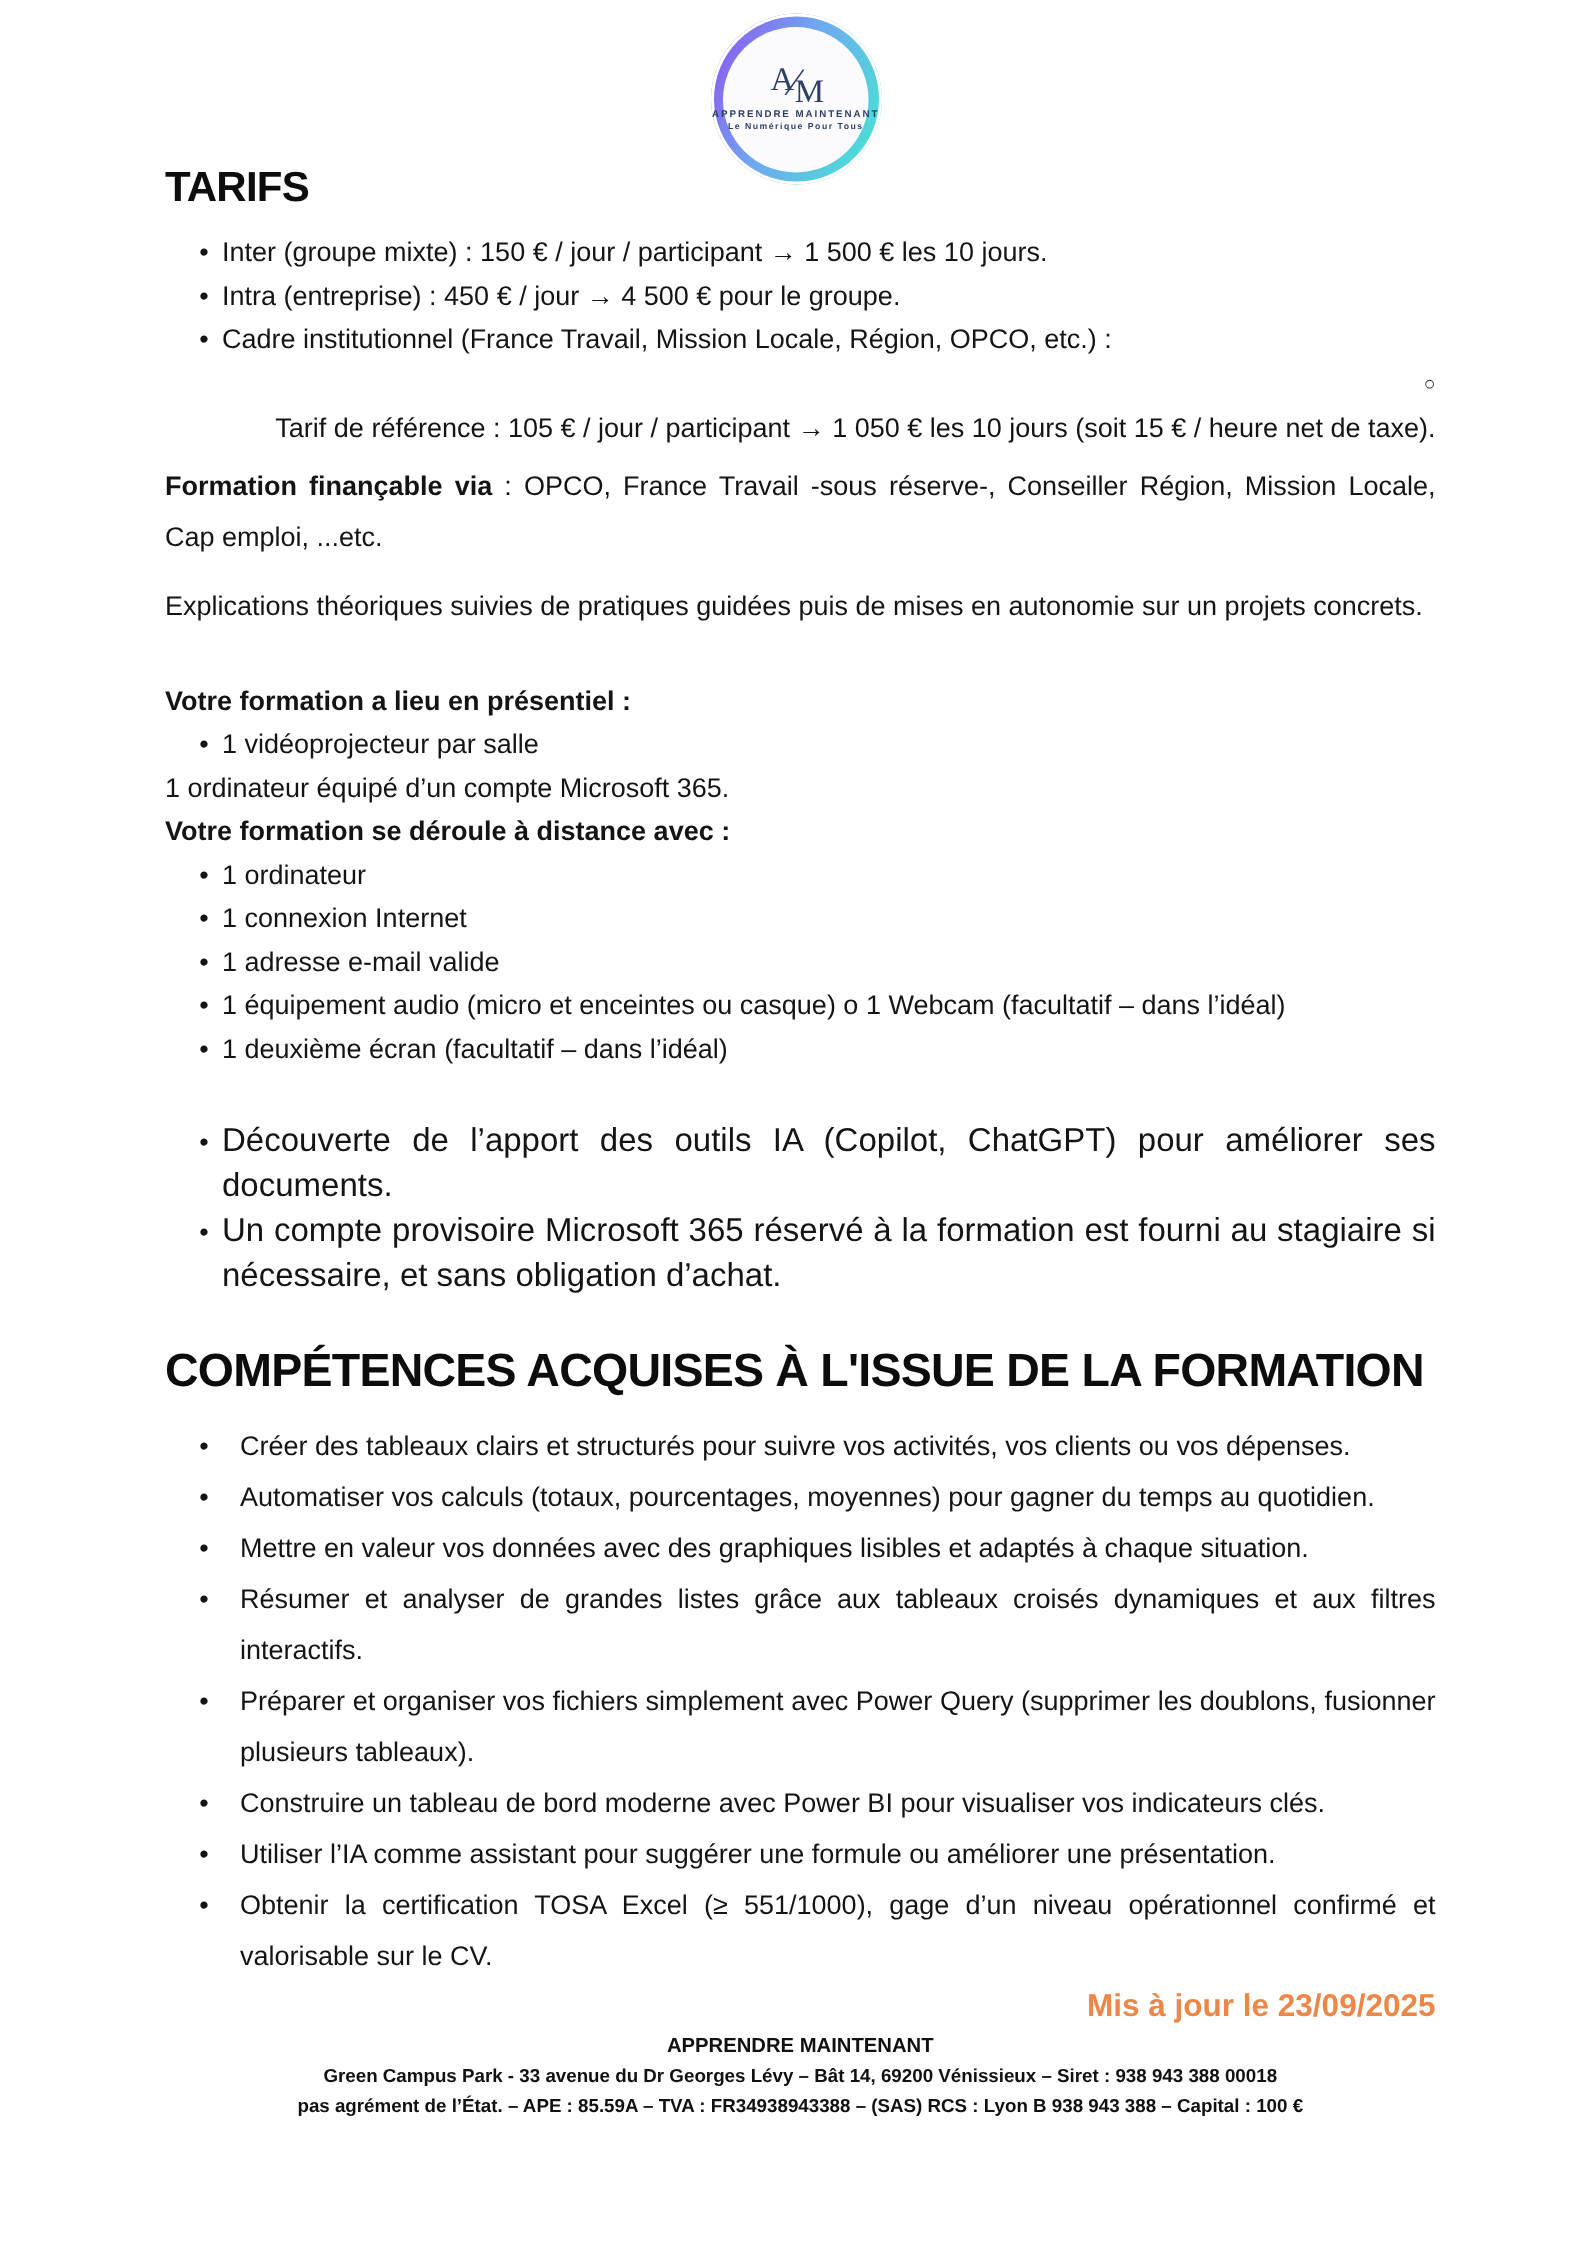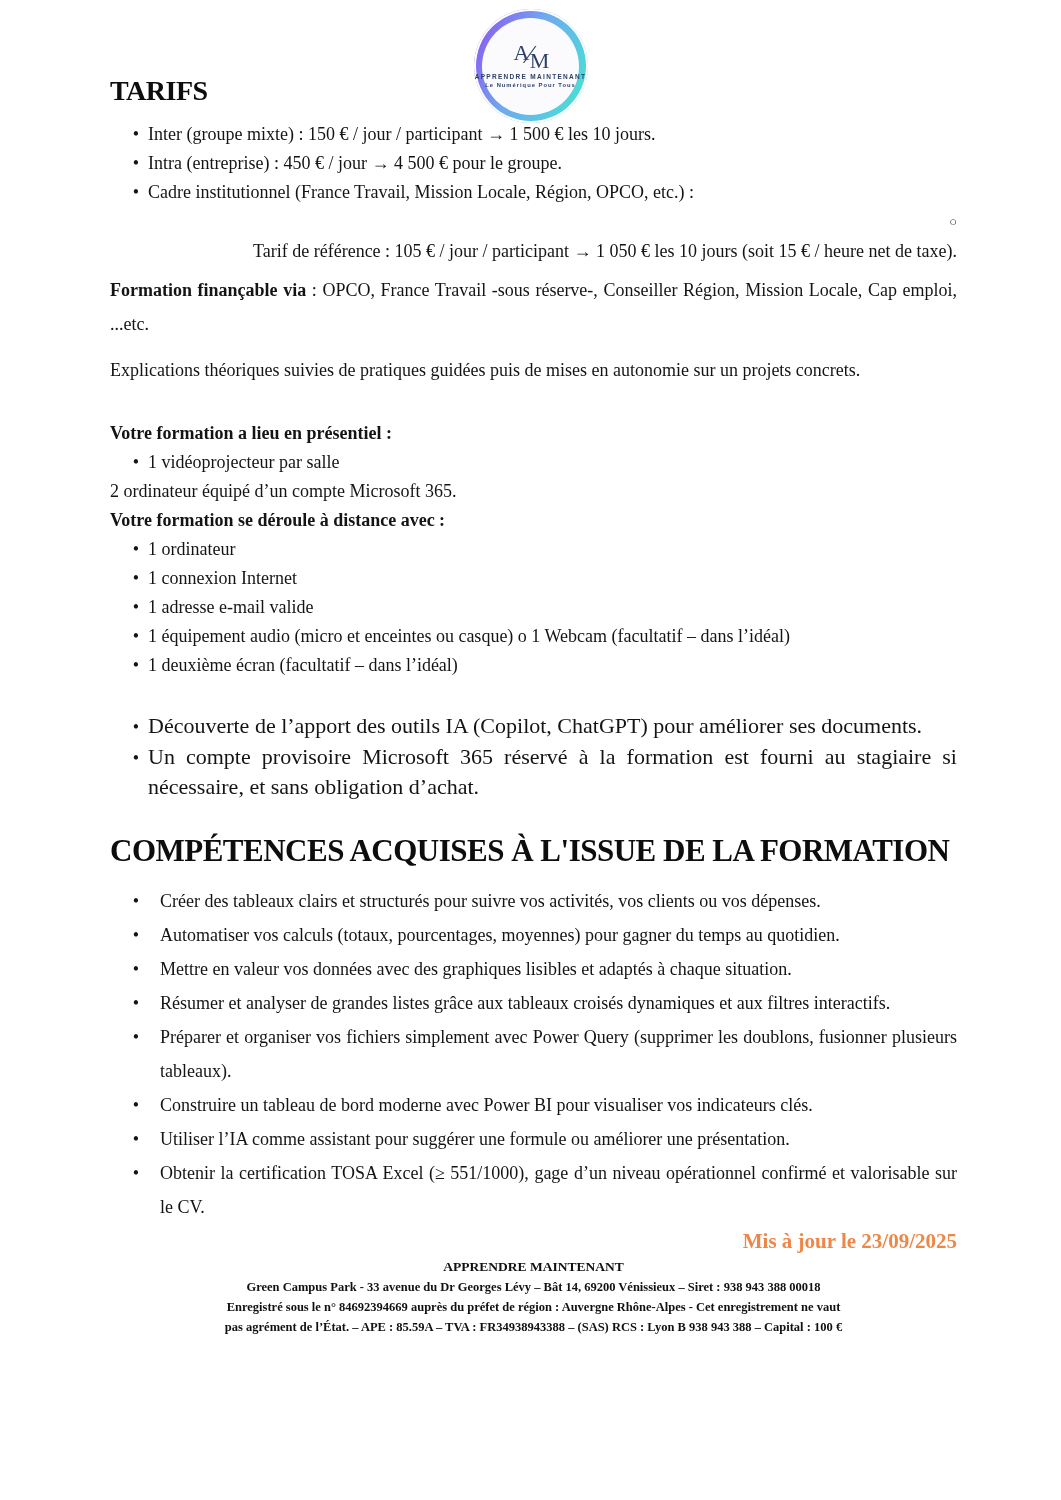--- a/index.html
+++ b/index.html
@@ -62,21 +62,21 @@
   .logo-tagline {
     margin-top: 2.5px;
     font-size: 5.8px;
     font-weight: bold;
     letter-spacing: 1px;
     color: #2e3f66;
     white-space: nowrap;
   }
 
   
-  .content { padding: 75px 104px 0 110px; font-family: Liberation Serif, serif; }
+  .content { padding: 109px 104px 0 110px; }
 
   .section-heading {
     font-size: 28px;
     font-weight: 700;
     letter-spacing: -0.5px;
     line-height: 32px;
     color: #0d0d0d;
     margin: 0;
   }
   .section-heading.large { font-size: 31px; line-height: 36px; }
@@ -180,21 +180,21 @@
     <section>
       <p class="intro">Explications théoriques suivies de pratiques guidées puis de mises en autonomie sur un projets concrets.</p>
 
       <p class="bold-line presentiel-label">Votre formation a lieu en présentiel :</p>
       <div class="simple-list">
         <div class="bullet">
           <span class="marker"></span>
           <p class="txt">1 vidéoprojecteur par salle</p>
         </div>
       </div>
-      <p class="plain-line">2 ordinateur équipé d’un compte Microsoft 365.</p>
+      <p class="plain-line">1 ordinateur équipé d’un compte Microsoft 365.</p>
 
       <p class="bold-line">Votre formation se déroule à distance avec :</p>
       <div class="simple-list">
         <div class="bullet">
           <span class="marker"></span>
           <p class="txt">1 ordinateur</p>
         </div>
         <div class="bullet">
           <span class="marker"></span>
           <p class="txt">1 connexion Internet</p>
@@ -261,18 +261,17 @@
           <p class="txt">Obtenir la certification TOSA Excel (≥ 551/1000), gage d’un niveau opérationnel confirmé et valorisable sur le CV.</p>
         </div>
       </div>
     </section>
 
     <p class="updated">Mis à jour le 23/09/2025</p>
 
     <footer class="footer">
       <div class="footer-company">APPRENDRE MAINTENANT</div>
       <div class="footer-line">Green Campus Park - 33 avenue du Dr Georges Lévy – Bât 14, 69200 Vénissieux  – Siret : 938 943 388 00018</div>
-      <div class="footer-line">Enregistré sous le n° 84692394669 auprès du préfet de région : Auvergne Rhône-Alpes - Cet enregistrement ne vaut</div>
       <div class="footer-line">pas agrément de l’État. – APE : 85.59A – TVA : FR34938943388 – (SAS) RCS : Lyon B 938 943 388 – Capital : 100 €</div>
     </footer>
 
   </div>
 </div>
 
 </body></html>

